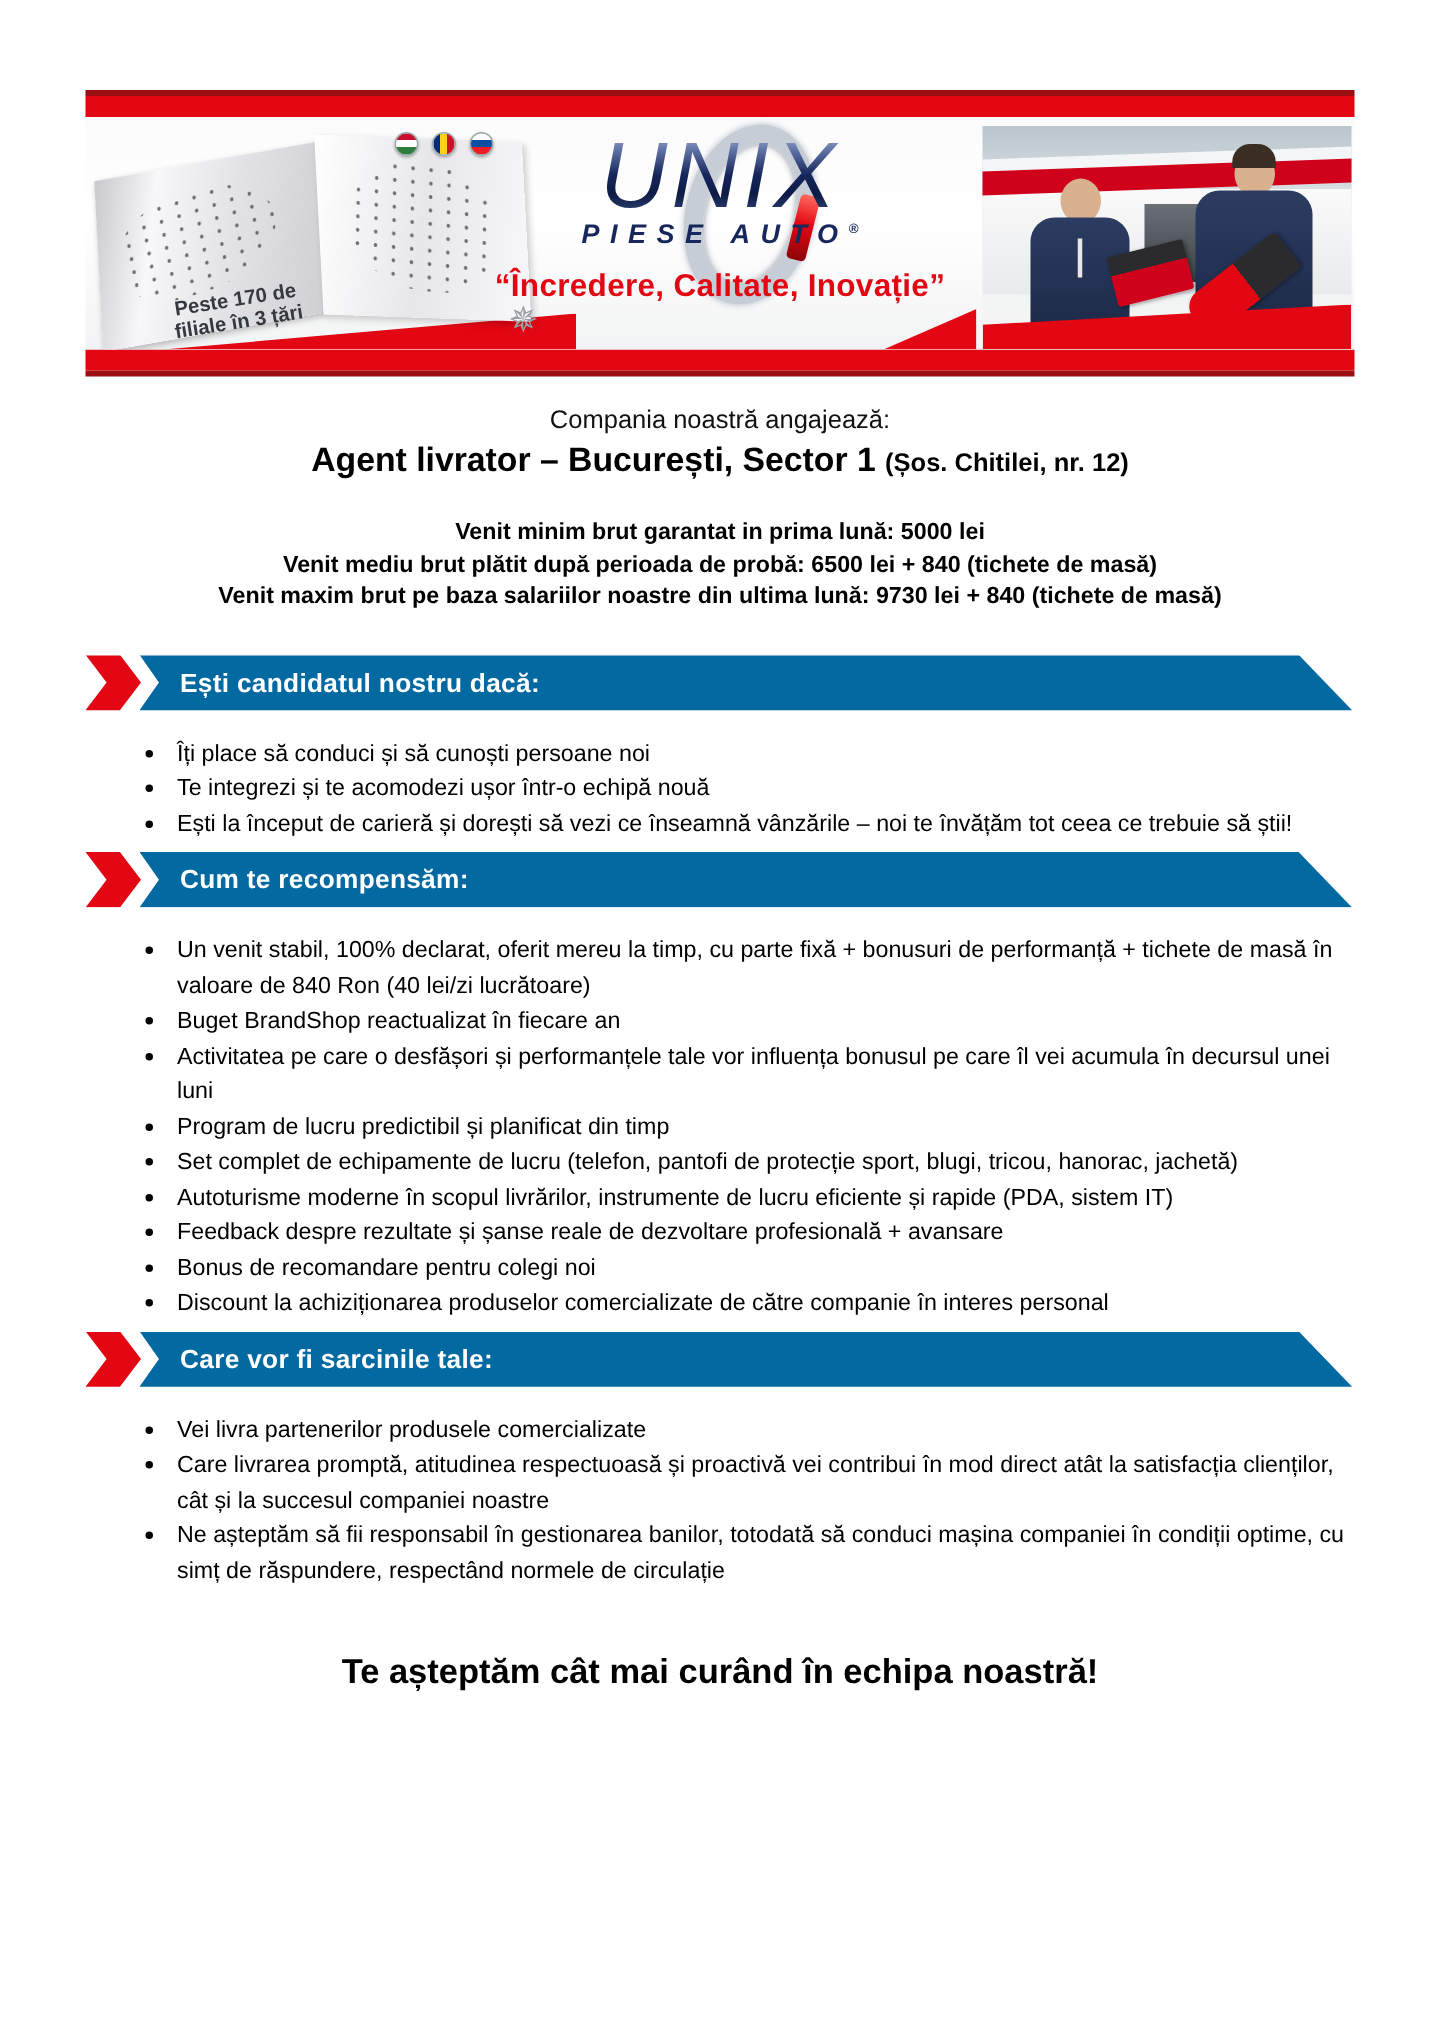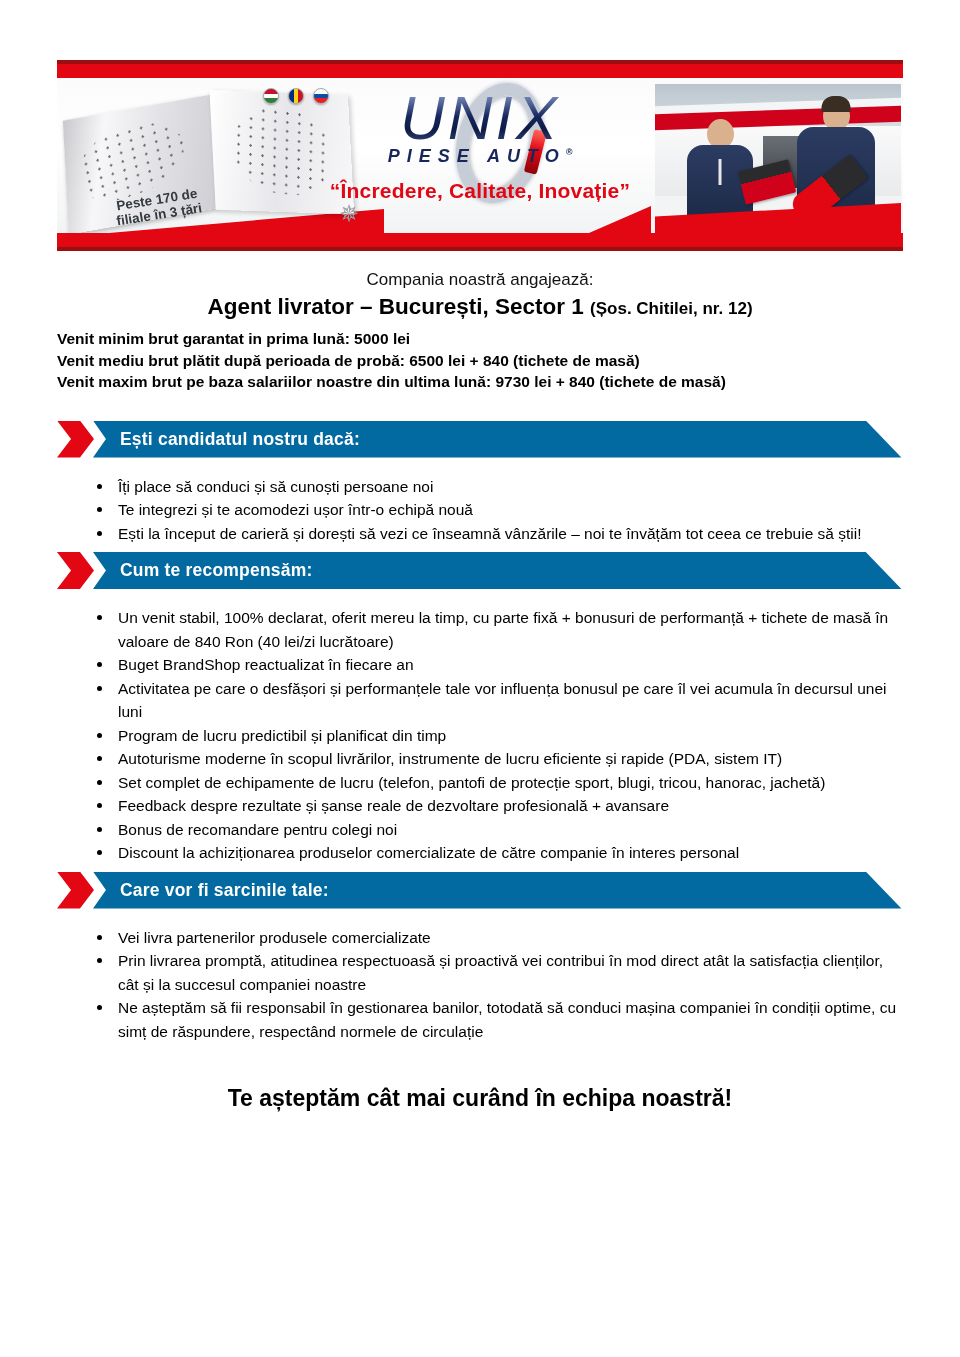--- a/index.html
+++ b/index.html
@@ -85,21 +85,21 @@
   .box-b { position:absolute; bottom:28px; right:34px; width:78px; height:30px; transform:rotate(-38deg);
            background:linear-gradient(90deg,#e30613 55%,#2b2b2e 55%); border-radius:12px 4px 4px 12px; box-shadow:1px 1px 3px rgba(0,0,0,.4); }
   .photo-wedge { position:absolute; bottom:0; left:0; right:0; height:30px;
            background:#e30613; clip-path:polygon(0 45%, 100% 0, 100% 100%, 0 100%);
            box-shadow:0 -5px 0 rgba(255,255,255,.9); }
 
   
   .pretitle { margin-top:19px; text-align:center; font-size:17px; color:#111; }
   .job-title { margin-top:4px; text-align:center; font-size:22.5px; font-weight:bold; color:#000; }
   .job-title .suffix { font-size:17px; }
-  .salary { margin-top:8px; font-size:15.5px; font-weight:bold; line-height:21.5px; }
+  .salary { margin-top:24px; text-align:center; font-size:15.5px; font-weight:bold; line-height:21.5px; }
 
   
   .section-banner { position:relative; height:37px; margin-top:28px; }
   .sb-2, .sb-3 { margin-top:7px; }
   .chevron { position:absolute; left:0; top:0; width:37px; height:37px; background:#e30613;
              clip-path:polygon(0 0, 62% 0, 100% 50%, 62% 100%, 0 100%, 38% 50%); }
   .banner-body { margin-left:36px; height:37px; background:#0369a1;
              clip-path:polygon(0 0, 95.4% 0, 99.8% 100%, 0 100%, 1.6% 50%);
              display:flex; align-items:center; padding-left:27px;
              color:#fff; font-weight:bold; font-size:17.5px; letter-spacing:.2px; }
@@ -198,31 +198,31 @@
 
   <div class="section-banner sb-2">
     <div class="chevron"></div>
     <div class="banner-body">Cum te recompensăm:</div>
   </div>
   <ul class="bullets">
     <li>Un venit stabil, 100% declarat, oferit mereu la timp, cu parte fixă + bonusuri de performanță + tichete de masă în valoare de 840 Ron (40 lei/zi lucrătoare)</li>
     <li>Buget BrandShop reactualizat în fiecare an</li>
     <li>Activitatea pe care o desfășori și performanțele tale vor influența bonusul pe care îl vei acumula în decursul unei luni</li>
     <li>Program de lucru predictibil și planificat din timp</li>
+    <li>Set complet de echipamente de lucru (telefon, pantofi de protecție sport, blugi, tricou, hanorac, jachetă)</li>
     <li>Autoturisme moderne în scopul livrărilor, instrumente de lucru eficiente și rapide (PDA, sistem IT)</li>
-    <li>Set complet de echipamente de lucru (telefon, pantofi de protecție sport, blugi, tricou, hanorac, jachetă)</li>
     <li>Feedback despre rezultate și șanse reale de dezvoltare profesională + avansare</li>
     <li>Bonus de recomandare pentru colegi noi</li>
     <li>Discount la achiziționarea produselor comercializate de către companie în interes personal</li>
   </ul>
 
   <div class="section-banner sb-3">
     <div class="chevron"></div>
     <div class="banner-body">Care vor fi sarcinile tale:</div>
   </div>
   <ul class="bullets">
     <li>Vei livra partenerilor produsele comercializate</li>
-    <li>Prin livrarea promptă, atitudinea respectuoasă și proactivă vei contribui în mod direct atât la satisfacția clienților, cât și la succesul companiei noastre</li>
+    <li>Care livrarea promptă, atitudinea respectuoasă și proactivă vei contribui în mod direct atât la satisfacția clienților, cât și la succesul companiei noastre</li>
     <li>Ne așteptăm să fii responsabil în gestionarea banilor, totodată să conduci mașina companiei în condiții optime, cu simț de răspundere, respectând normele de circulație</li>
   </ul>
 
   <div class="closing">Te așteptăm cât mai curând în echipa noastră!</div>
 </div>
 
 </body></html>

